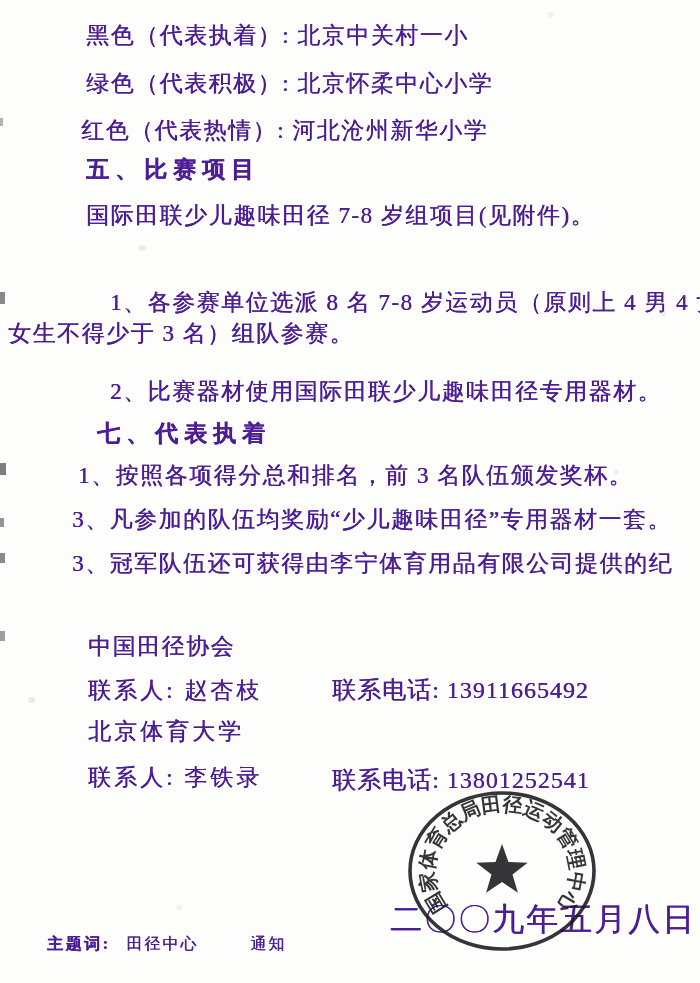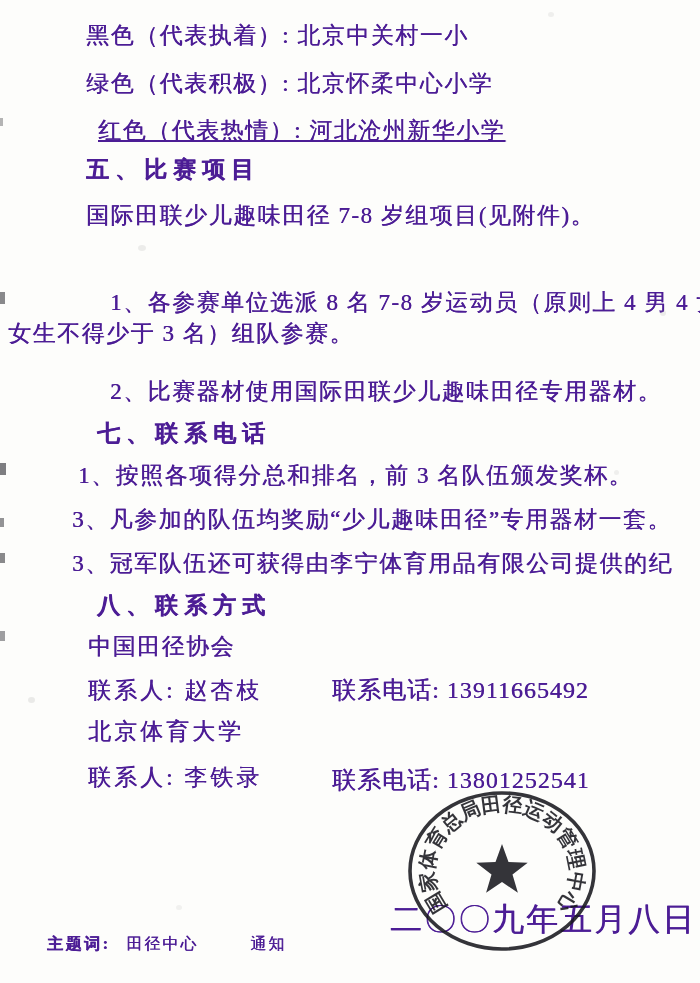--- a/index.html
+++ b/index.html
@@ -32,35 +32,34 @@
   .speck{position:absolute;border-radius:50%;background:#8a8a88;}
   .edgemark{position:absolute;left:0;background:#2a2a30;}
 </style>
 </head>
 <body>
 
 <div class="page">
 
   <div class="ln" style="left:86px;top:22px;">黑色（代表执着）: 北京中关村一小</div>
   <div class="ln" style="left:86px;top:70px;">绿色（代表积极）: 北京怀柔中心小学</div>
-  <div class="ln" style="left:98px;top:117px;text-decoration:underline;">红色（代表热情）: 河北沧州新华小学</div>
+  <div class="ln" style="left:81px;top:117px;">红色（代表热情）: 河北沧州新华小学</div>
 
   <div class="ln hd" style="left:86px;top:156px;">五、比赛项目</div>
   <div class="ln" style="left:86px;top:202px;">国际田联少儿趣味田径 7-8 岁组项目(见附件)。</div>
 
   <div class="ln" style="left:110px;top:289px;">1、各参赛单位选派 8 名 7-8 岁运动员（原则上 4 男 4 女，</div>
   <div class="ln" style="left:8px;top:320px;">女生不得少于 3 名）组队参赛。</div>
   <div class="ln" style="left:110px;top:378px;">2、比赛器材使用国际田联少儿趣味田径专用器材。</div>
 
-  <div class="ln hd" style="left:97px;top:420px;">七、联系电话</div>
+  <div class="ln hd" style="left:97px;top:420px;">七、代表执着</div>
   <div class="ln" style="left:78px;top:462px;">1、按照各项得分总和排名，前 3 名队伍颁发奖杯。</div>
   <div class="ln" style="left:72px;top:506px;">3、凡参加的队伍均奖励“少儿趣味田径”专用器材一套。</div>
   <div class="ln" style="left:72px;top:550px;">3、冠军队伍还可获得由李宁体育用品有限公司提供的纪</div>
 
-  <div class="ln hd" style="left:97px;top:592px;">八、联系方式</div>
   <div class="ln" style="left:88px;top:633px;">中国田径协会</div>
 
   <div class="ln" style="left:88px;top:677px;letter-spacing:3px;">联系人: 赵杏枝</div>
   <div class="ln num" style="left:332px;top:676px;">联系电话: 13911665492</div>
 
   <div class="ln" style="left:88px;top:718px;letter-spacing:3px;">北京体育大学</div>
 
   <div class="ln" style="left:88px;top:764px;letter-spacing:3px;">联系人: 李铁录</div>
   <div class="ln num" style="left:332px;top:766px;">联系电话: 13801252541</div>
 

